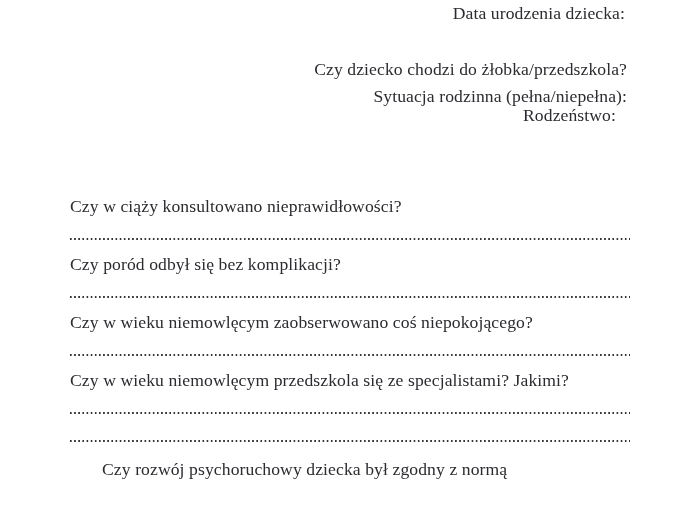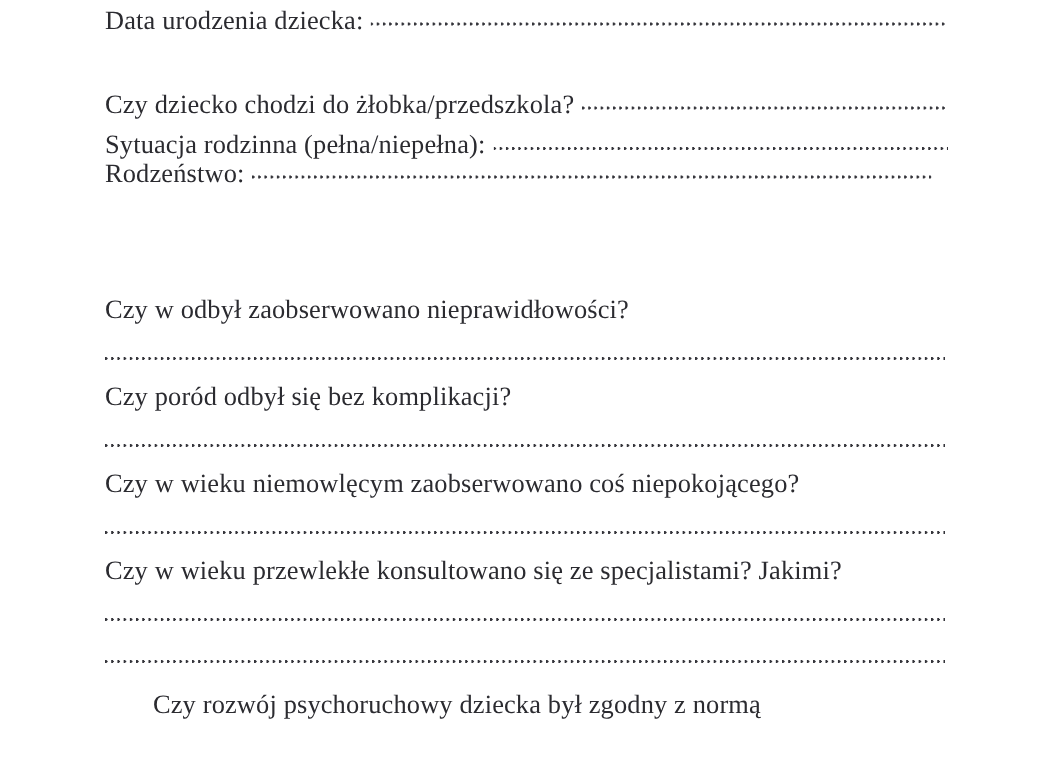--- a/index.html
+++ b/index.html
@@ -31,21 +31,22 @@
     left: 70px;
     font-size: 17.6px;
     line-height: 22px;
     letter-spacing: 0.1px;
     white-space: nowrap;
   }
 
   
   .leader-row {
     display: flex;
-    align-items: flex-start;
+    align-items: flex-end;
+    flex-direction: column;
   }
   .label {
     flex: 0 0 auto;
     padding-right: 5px;
   }
   .dots {
     flex: 1 1 auto;
     position: relative;
     height: 1em;
     overflow: hidden;
@@ -97,23 +98,23 @@
       <span class="dots"></span>
     </div>
     <div class="line leader-row" style="top: 85px; width: 562px;">
       <span class="label">Sytuacja rodzinna (pełna/niepełna):</span>
       <span class="dots"></span>
     </div>
     <div class="line leader-row" style="top: 104px; width: 551px;">
       <span class="label">Rodzeństwo:</span>
       <span class="dots"></span>
     </div>
-    <div class="line plain" style="top: 195px;">Czy w odbył zaobserwowano nieprawidłowości?</div>
+    <div class="line plain" style="top: 195px;">Czy w ciąży konsultowano nieprawidłowości?</div>
     <div class="rule" style="top: 238px; width: 560px;"></div>
     <div class="line plain" style="top: 253px;">Czy poród odbył się bez komplikacji?</div>
     <div class="rule" style="top: 296px; width: 560px;"></div>
     <div class="line plain" style="top: 311px;">Czy w wieku niemowlęcym zaobserwowano coś niepokojącego?</div>
     <div class="rule" style="top: 354px; width: 560px;"></div>
-    <div class="line plain" style="top: 369px;">Czy w wieku przewlekłe konsultowano się ze specjalistami? Jakimi?</div>
+    <div class="line plain" style="top: 369px;">Czy w wieku niemowlęcym przedszkola się ze specjalistami? Jakimi?</div>
     <div class="rule" style="top: 412px; width: 560px;"></div>
     <div class="rule" style="top: 440px; width: 560px;"></div>
     <div class="line plain" style="top: 458px; margin-left: 32px;">Czy rozwój psychoruchowy dziecka był zgodny z normą</div>
   </div>
 
 </body></html>

